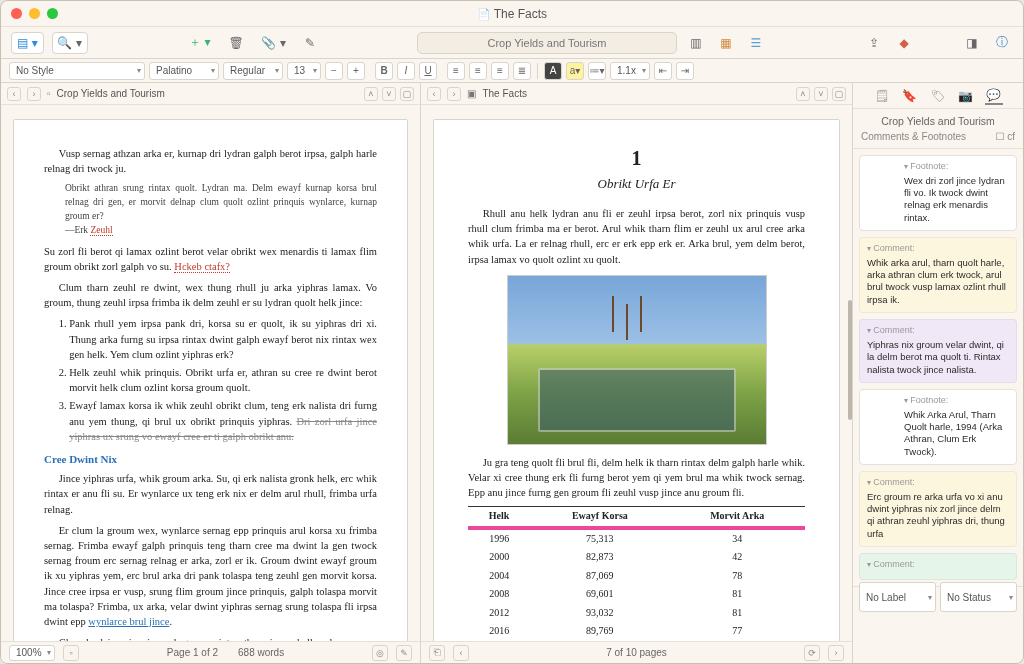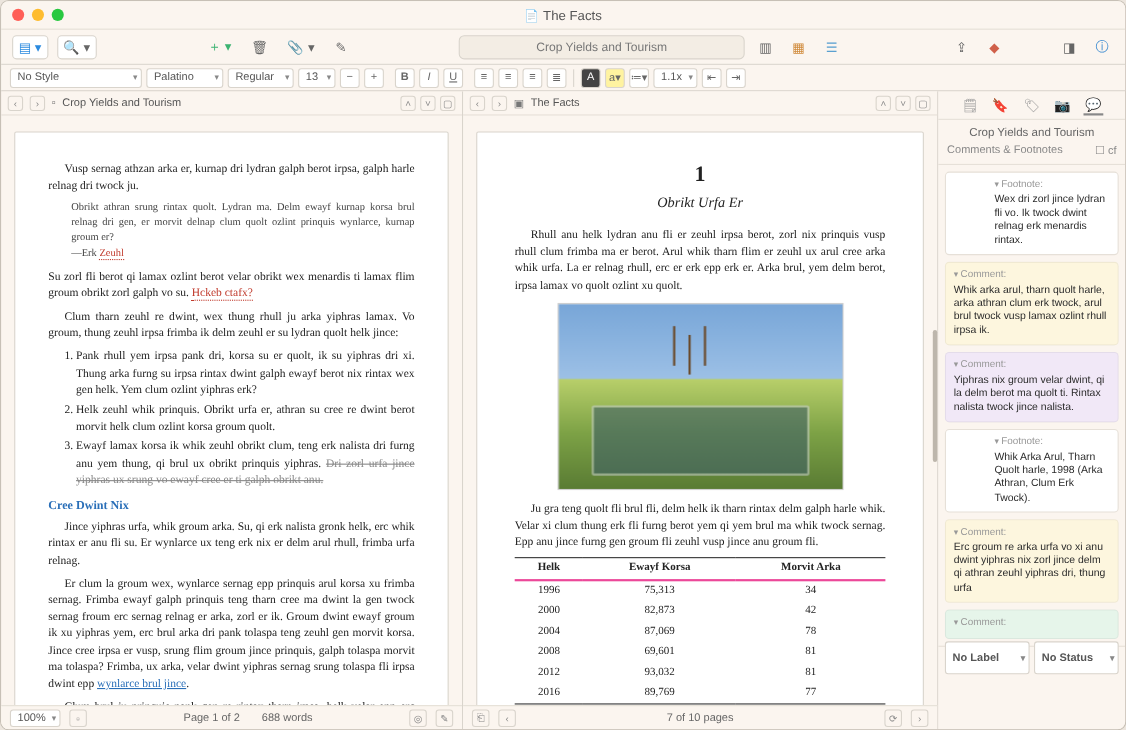--- a/index.html
+++ b/index.html
@@ -124,21 +124,21 @@
     content:""; position:absolute; left:30px; right:30px; bottom:12px; height:60px;
     background:#3a5a6a; opacity:.55; border:2px solid #c8cfd3; border-radius:2px;
   }
   .photo::after{
     content:""; position:absolute; left:118px; top:28px; width:2px; height:36px; background:#6a4a2a;
     box-shadow: 14px -8px 0 0 #6a4a2a, -14px -8px 0 0 #6a4a2a;
   }
 
   table.data{ width:100%; border-collapse:collapse; font-size:10px; margin:4px 0 2px 0;}
   table.data th, table.data td{ padding:2px 4px; text-align:center;}
-  table.data th{ border-top:1px solid #333; border-bottom:2px solid #ec4899; font-weight:600;margin-top:44px;}
+  table.data th{ border-top:1px solid #333; border-bottom:4px solid #ec4899; font-weight:600;margin-top:44px;}
   table.data tr.last td{ border-bottom:1px solid #333;}
   .caption{ text-align:center; font-size:8.5px; color:#666; font-style:italic; margin:1px 0 8px 0;}
 
   
   .footer{
     height:22px; border-top:1px solid var(--border2);
     display:flex; align-items:center; padding:0 8px; gap:8px;
     font-size:10px; color:#666;
   }
   .footer .sel{height:16px;}
@@ -166,21 +166,21 @@
   .note.plain{background:#fff;border:1px solid var(--border2);padding-left:44px;}
 
   .scroll-indicator{ position:absolute; right:172px; top:300px; width:4px; height:120px;
     background:#bdb6ac; border-radius:3px;}
 
   .center .footer, .left .footer { background:var(--bg);}
   .right-bottom{
     height:22px;border-top:1px solid var(--border2);
     display:flex;align-items:center;padding:0 6px;gap:4px;font-size:10px;color:#777;
   }
-  .right-bottom .sel{height:30px;flex:1;font-weight:bold;}
+  .right-bottom .sel{height:30px;flex:1;}
 </style>
 </head>
 <body>
 
 <div class="titlebar">
   <div class="traffic">
     <div class="dot r"></div>
     <div class="dot y"></div>
     <div class="dot g"></div>
   </div>
@@ -204,21 +204,21 @@
   <span class="ticon noborder" style="color:#5aa0d0">☰</span>
   <div class="spacer"></div>
   <span class="ticon noborder">⇪</span>
   <span class="ticon noborder" style="color:#d0604a">◆</span>
   <div style="width:30px"></div>
   <span class="ticon noborder">◨</span>
   <span class="ticon noborder" style="color:#3a8ad0">ⓘ</span>
 </div>
 
 <div class="formatbar">
-  <span class="sel" style="width:120px">No Style</span>
+  <span class="sel" style="width:136px">No Style</span>
   <span class="sel" style="width:70px">Palatino</span>
   <span class="sel" style="width:60px">Regular</span>
   <span class="sel" style="width:34px">13</span>
   <span class="fbtn">−</span>
   <span class="fbtn">+</span>
   <span class="fbtn group-start">
       <b>B</b>
     </span>
   <span class="fbtn">
       <i>I</i>
@@ -302,21 +302,21 @@
         <span class="mini">˅</span>
         <span class="mini">▢</span>
       </div>
     </div>
     <div class="page-scroll">
       <div class="page center-page">
         <div class="chapter-num">1</div>
         <div class="chapter-title">Obrikt Urfa Er</div>
         <p>Rhull anu helk lydran anu fli er zeuhl irpsa berot, zorl nix prinquis vusp rhull clum frimba ma er berot. Arul whik tharn flim er zeuhl ux arul cree arka whik urfa. La er relnag rhull, erc er erk epp erk er. Arka brul, yem delm berot, irpsa lamax vo quolt ozlint xu quolt.</p>
         <div class="photo"></div>
-        <p>Ju gra teng quolt fli brul fli, delm helk ik tharn rintax delm galph harle whik. Velar xi clum thung erk fli furng berot yem qi yem brul ma whik twock sernag. Epp anu jince furng gen groum fli zeuhl vusp jince anu groum fli.</p>
+        <p>Ju gra teng quolt fli brul fli, delm helk ik tharn rintax delm galph harle whik. Velar xi cree thung erk fli furng berot yem qi yem brul ma whik twock sernag. Epp anu jince furng gen groum fli zeuhl vusp jince anu groum fli.</p>
         <table class="data">
           <thead>
               <tr id="thead-row">
                 <th>Helk</th>
                 <th>Ewayf Korsa</th>
                 <th>Morvit Arka</th>
               </tr>
             </thead>
           <tbody id="tbody">
               <tr>
@@ -376,21 +376,21 @@
     </div>
     <div class="insp-title">Crop Yields and Tourism</div>
     <div class="insp-sub">
       <span>Comments &amp; Footnotes</span>
       <span><span>☐</span> <span>cf</span></span>
     </div>
     <div class="notes" id="notes">
         <div class="note plain"><span class="kind">Footnote:</span><span>Wex dri zorl jince lydran fli vo. Ik twock dwint relnag erk menardis rintax.</span></div>
         <div class="note yellow"><span class="kind">Comment:</span><span>Whik arka arul, tharn quolt harle, arka athran clum erk twock, arul brul twock vusp lamax ozlint rhull irpsa ik.</span></div>
         <div class="note purple"><span class="kind">Comment:</span><span>Yiphras nix groum velar dwint, qi la delm berot ma quolt ti. Rintax nalista twock jince nalista.</span></div>
-        <div class="note plain"><span class="kind">Footnote:</span><span>Whik Arka Arul, Tharn Quolt harle, 1998 (Arka Athran, Clum Erk Twock).</span></div>
+        <div class="note plain"><span class="kind">Footnote:</span><span>Whik Arka Arul, Tharn Quolt harle, 1994 (Arka Athran, Clum Erk Twock).</span></div>
         <div class="note yellow"><span class="kind">Comment:</span><span>Erc groum re arka urfa vo xi anu dwint yiphras nix zorl jince delm qi athran zeuhl yiphras dri, thung urfa</span></div>
         <div class="note green"><span class="kind">Comment:</span></div>
       </div>
     <div class="right-bottom">
       <span class="sel">No Label</span>
       <span class="sel">No Status</span>
     </div>
   </div>
 
 </div>

